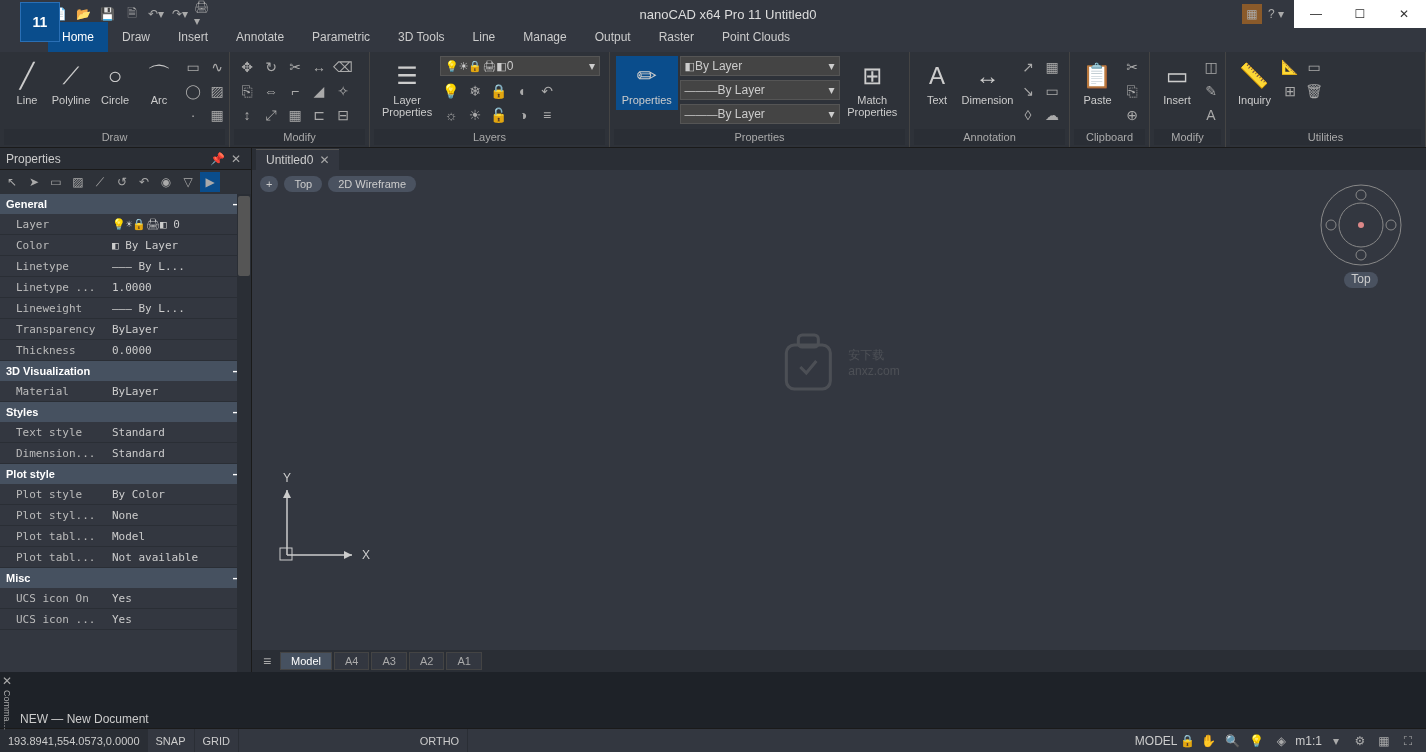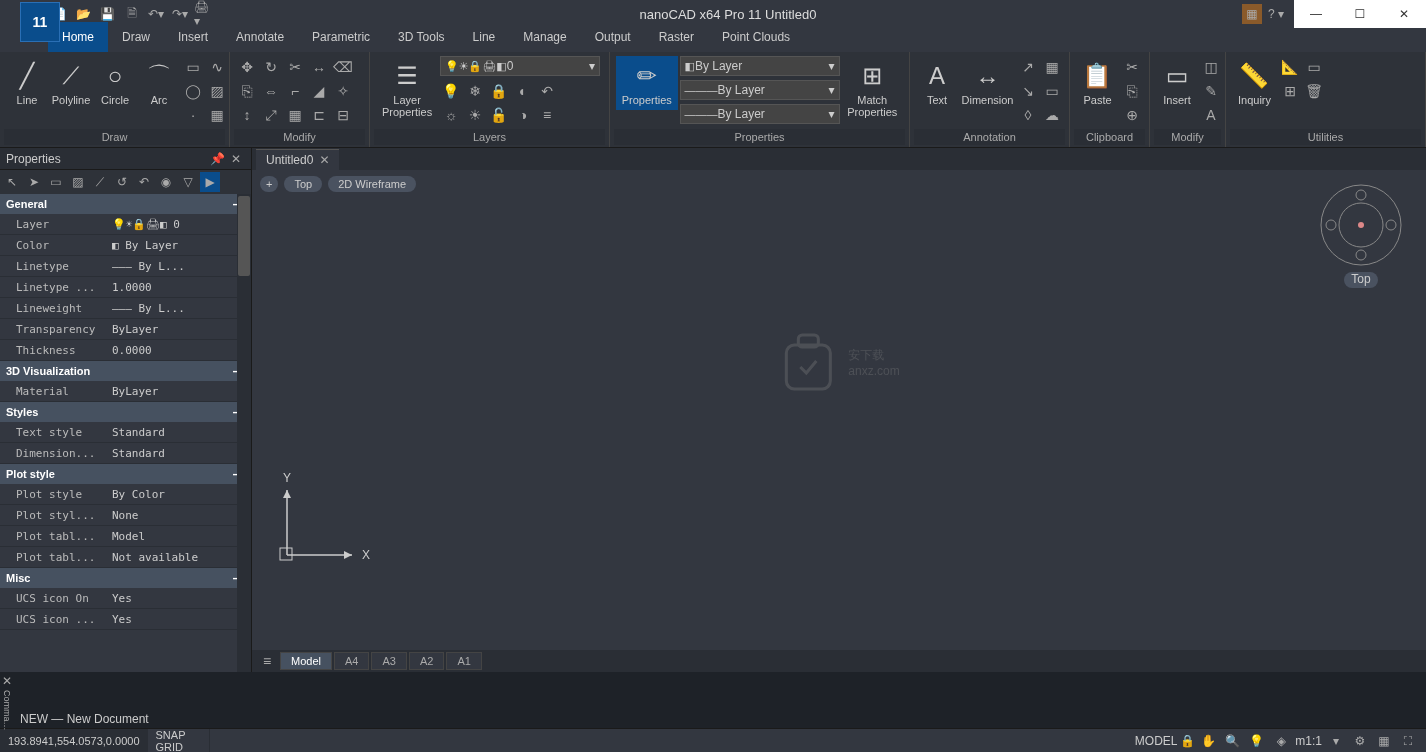--- a/index.html
+++ b/index.html
@@ -434,21 +434,21 @@
 </div>
 
 <div class="cmdarea">
   <span class="cmd-close">✕</span>
   <span class="cmd-label">Comma…</span>
   <div style="padding-left:14px;">NEW — New Document</div>
 </div>
 
 <div class="statusbar">
   <div class="status-coords">193.8941,554.0573,0.0000</div>
-  <div id="status-toggles" style="display:flex;height:100%;flex-direction:column;">
+  <div id="status-toggles" style="display:flex;height:100%;">
       <div class="status-toggle">SNAP</div>
       <div class="status-toggle">GRID</div>
       <div class="status-toggle active">OSNAP</div>
       <div class="status-toggle active">OTRACK</div>
       <div class="status-toggle active">POLAR</div>
       <div class="status-toggle">ORTHO</div>
       <div class="status-toggle active">DYN</div>
       <div class="status-toggle active">SW</div>
       <div class="status-toggle active">SH</div>
     </div>

